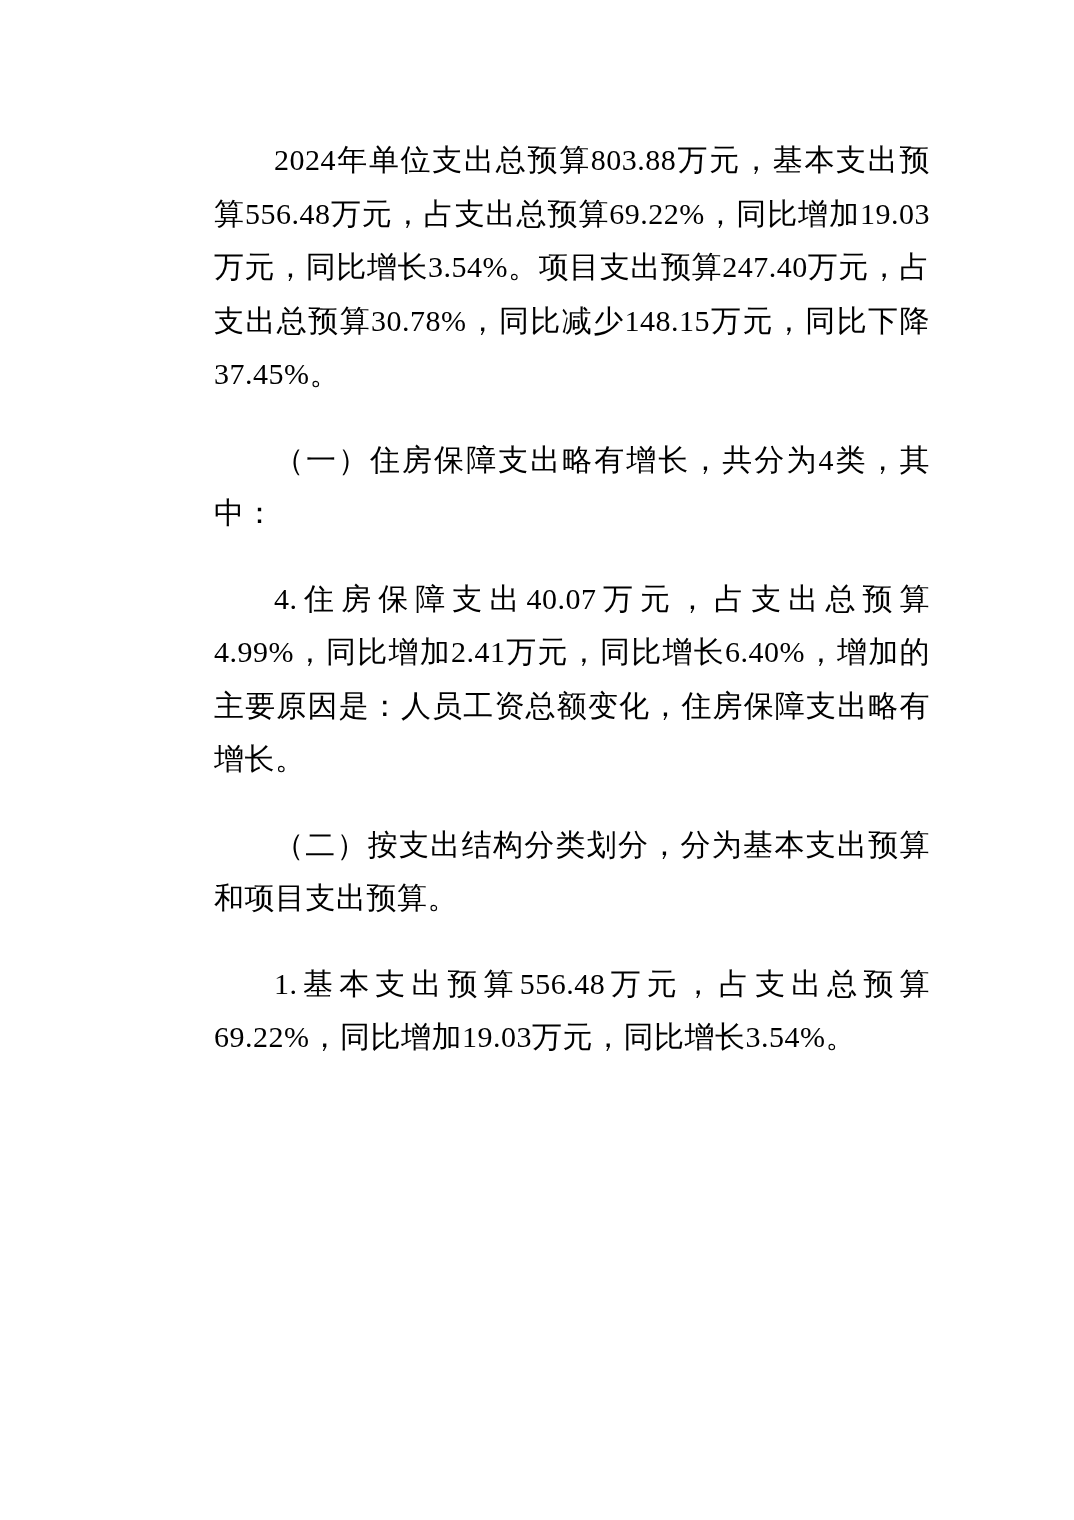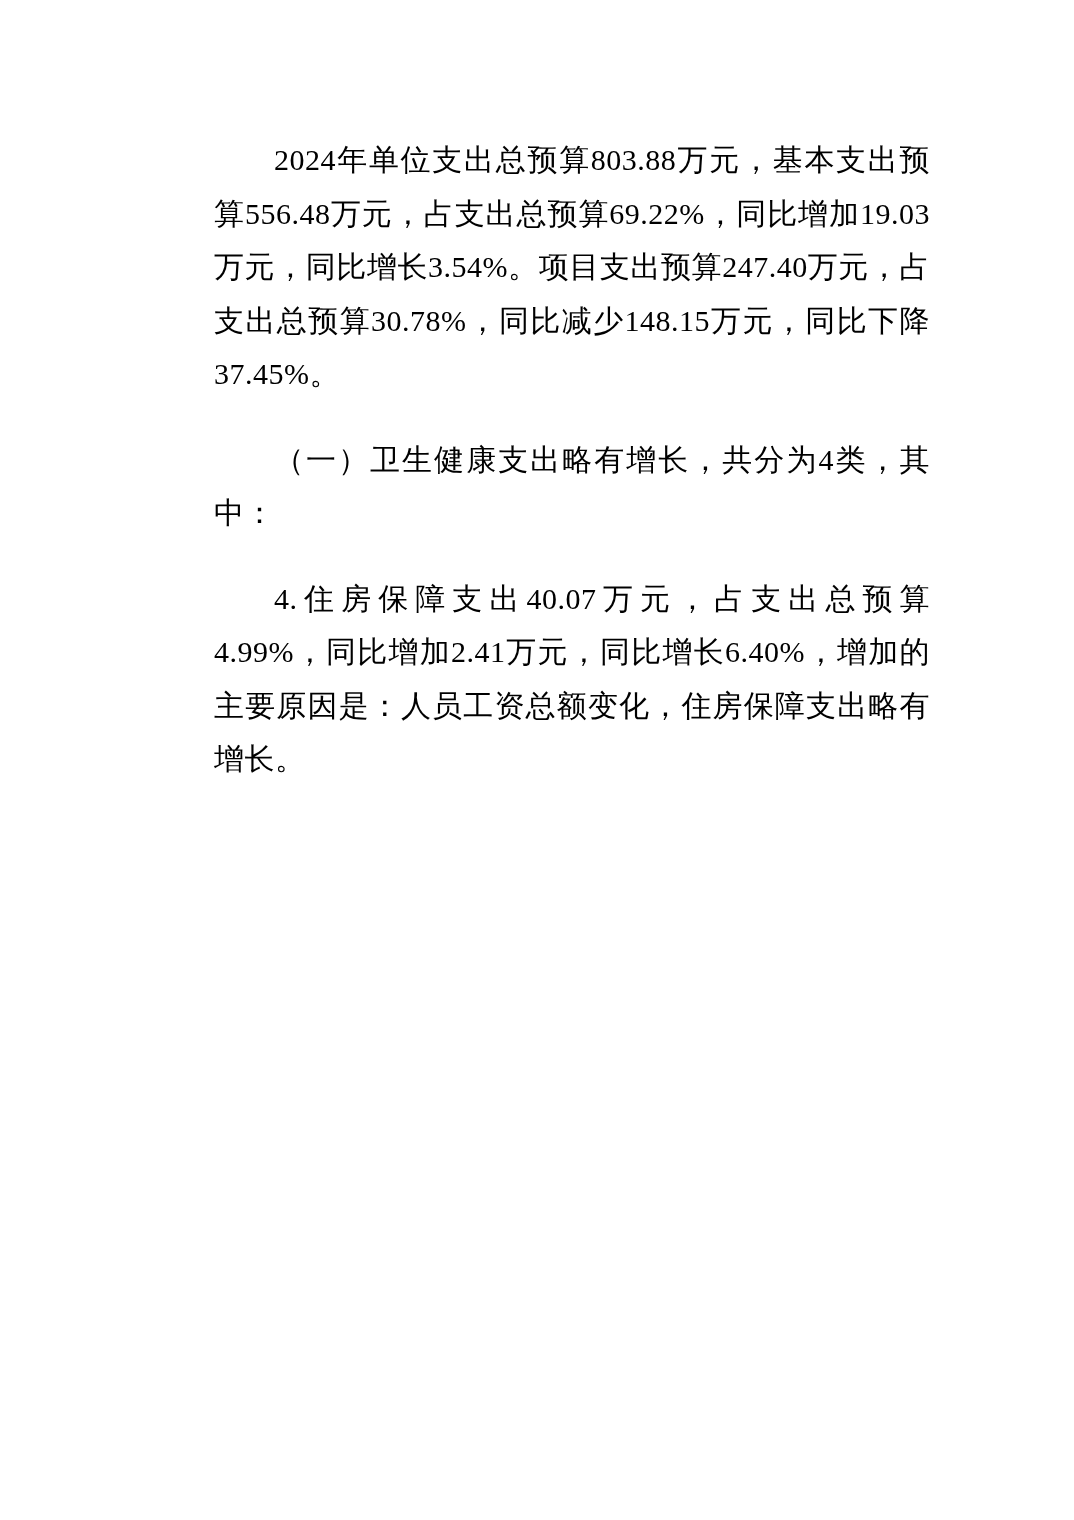--- a/index.html
+++ b/index.html
@@ -43,19 +43,21 @@
     color: #000000;
     font-family: "Liberation Serif", "DejaVu Serif", serif;
   }
 </style>
 </head>
 <body>
 
 <div class="page">
   <div class="doc-body">
       <p>2024年单位支出总预算803.88万元，基本支出预算556.48万元，占支出总预算69.22%，同比增加19.03万元，同比增长3.54%。项目支出预算247.40万元，占支出总预算30.78%，同比减少148.15万元，同比下降37.45%。</p>
-      <p>（一）卫生健康支出略有增长，共分为4类，其中：</p>
+      <p>（一）住房保障支出略有增长，共分为4类，其中：</p>
       <p>4.住房保障支出40.07万元，占支出总预算4.99%，同比增加2.41万元，同比增长6.40%，增加的主要原因是：人员工资总额变化，住房保障支出略有增长。</p>
+      <p>（二）按支出结构分类划分，分为基本支出预算和项目支出预算。</p>
+      <p>1.基本支出预算556.48万元，占支出总预算69.22%，同比增加19.03万元，同比增长3.54%。</p>
     </div>
   <div class="footer">
     <span>- 4 -</span>
   </div>
 </div>
 
 </body></html>

